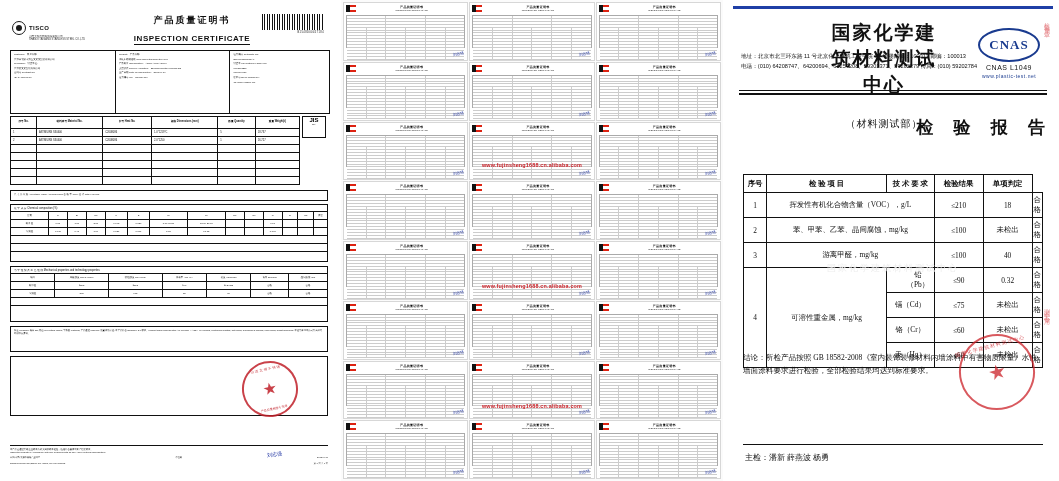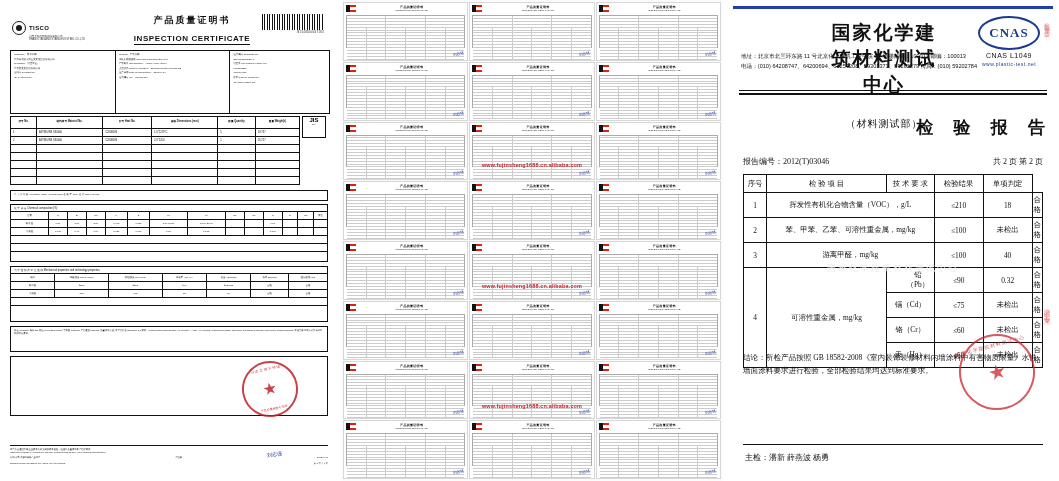--- a/index.html
+++ b/index.html
@@ -94,31 +94,31 @@
   
   #panel3{flex:1;border-left:2px solid #fff;position:relative;}
   #p3sheet{position:absolute;left:6px;top:4px;right:6px;bottom:6px;background:#fff;}
   .p3-topline{position:absolute;left:0;right:0;top:2px;height:3px;background:#1f3fa6;}
   .cma{position:absolute;left:6px;top:10px;width:74px;text-align:center;}
   .cma-box{width:74px;height:30px;border:2.6px solid #cc1f24;border-radius:4px;display:flex;align-items:center;justify-content:center;color:#cc1f24;font-size:20px;font-weight:bold;letter-spacing:1px;font-family:"Liberation Serif",serif;}
   .cma-num{background:#cc1f24;color:#fff;font-size:7px;letter-spacing:1px;margin-top:2px;padding:1px 0;}
   .p3-title{position:absolute;left:92px;top:16px;right:110px;text-align:center;}
   .p3-title .t1{font-size:19px;font-weight:bold;color:#111;letter-spacing:2px;font-family:"Liberation Serif",serif;}
   .p3-title .t2{font-size:10px;color:#111;letter-spacing:1px;margin-top:19px;font-family:"Liberation Serif",serif;}
-  .cnas{position:absolute;right:8px;top:12px;width:72px;text-align:center;}
+  .cnas{position:absolute;right:8px;top:24px;width:72px;text-align:center;}
   .cnas-oval{width:58px;height:30px;margin:0 auto;border:2px solid #1a3b8f;border-radius:50%;color:#1a3b8f;font-size:13px;font-weight:bold;line-height:30px;letter-spacing:1px;font-family:"Liberation Serif",serif;}
   .cnas-txt{font-size:7px;color:#111;margin-top:2px;letter-spacing:.5px;}
   .p3-contact{position:absolute;left:8px;top:48px;right:8px;font-size:5.6px;line-height:1.7;color:#111;}
   .p3-contact .ln{display:block;}
   .p3-rule{position:absolute;left:6px;right:6px;height:1px;background:#111;}
   .p3-bigtitle{position:absolute;left:0;right:0;top:112px;text-align:right;font-size:17px;letter-spacing:8px;font-weight:bold;color:#111;font-family:"Liberation Serif",serif;}
   .p3-meta{position:absolute;left:10px;right:10px;top:152px;display:flex;justify-content:space-between;font-size:8px;color:#111;font-family:"Liberation Serif",serif;}
   table.p3{position:absolute;left:10px;right:10px;top:170px;border-collapse:collapse;width:calc(100% - 20px);font-family:"Liberation Serif",serif;}
   table.p3 th,table.p3 td{border:1px solid #111;font-size:7.4px;color:#111;text-align:center;padding:2px 1px;height:13px;}
-  table.p3 th{font-weight:normal;}
+  table.p3 th{font-weight:bold;}
   td.left{text-align:left;padding-left:4px;}
   .p3-concl{position:absolute;left:10px;right:10px;top:348px;font-size:7.6px;line-height:1.7;color:#111;font-family:"Liberation Serif",serif;}
   .p3-blank{display:block;text-align:center;letter-spacing:4px;margin-top:6px;}
   .p3-stamp{position:absolute;right:18px;top:330px;width:72px;height:72px;border:2px solid #cc2229;border-radius:50%;opacity:.75;transform:rotate(-15deg);color:#cc2229;}
   .p3-stamp .s1{position:absolute;top:6px;left:0;right:0;text-align:center;font-size:5px;letter-spacing:1px;}
   .p3-stamp .star{position:absolute;top:26px;left:0;right:0;text-align:center;font-size:20px;line-height:1;}
   .p3-bottomrule{position:absolute;left:10px;right:10px;bottom:30px;height:1px;background:#111;}
   .p3-sign{position:absolute;left:12px;bottom:12px;font-size:8px;color:#111;font-family:"Liberation Serif",serif;}
   .p3-wmtext{position:absolute;left:50%;top:56%;transform:translate(-50%,-50%) rotate(0deg);color:#ededed;font-size:9px;letter-spacing:2px;}
   .side-red{position:absolute;right:2px;top:14px;color:#d01f26;font-size:6px;writing-mode:vertical-rl;letter-spacing:2px;opacity:.55;}
@@ -3332,24 +3332,20 @@
 
       <div class="p3-contact">
         <span class="ln">地址：北京市北三环东路 11 号北京化工建筑工业学院 30 号楼邮编：100013   邮编：100013</span>
         <span class="ln">电话：(010) 64208747、64200694、64254208、59301371、59202379   传真：(010) 59202784</span>
       </div>
       <div class="p3-rule" style="top:86px"></div>
       <div class="p3-rule" style="top:89px;height:2px"></div>
 
       <div class="p3-bigtitle">检 验 报 告</div>
 
-      <div class="p3-meta">
-        <span><span>报告编号：</span><span>2012(T)03046</span></span>
-        <span>共 2 页 第 2 页</span>
-      </div>
 
       <table class="p3">
         <thead>
           <tr>
             <th style="width:8%">序号</th>
             <th style="width:42%">检 验 项 目</th>
             <th style="width:16%">技 术 要 求</th>
             <th style="width:17%">检验结果</th>
             <th style="width:17%">单项判定</th>
           </tr>
@@ -3357,21 +3353,21 @@
         <tbody id="p3rows">
             <tr>
               <td>1</td>
               <td class="left" colspan="2">挥发性有机化合物含量（VOC），g/L</td>
               <td>≤210</td>
               <td>18</td>
               <td>合格</td>
             </tr>
             <tr>
               <td>2</td>
-              <td class="left" colspan="2">苯、甲苯、乙苯、可溶性重金属，mg/kg</td>
+              <td class="left" colspan="2">苯、甲苯、乙苯、晶间腐蚀，mg/kg</td>
               <td>≤100</td>
               <td>未检出</td>
               <td>合格</td>
             </tr>
             <tr>
               <td>3</td>
               <td class="left" colspan="2">游离甲醛，mg/kg</td>
               <td>≤100</td>
               <td>40</td>
               <td>合格</td>

